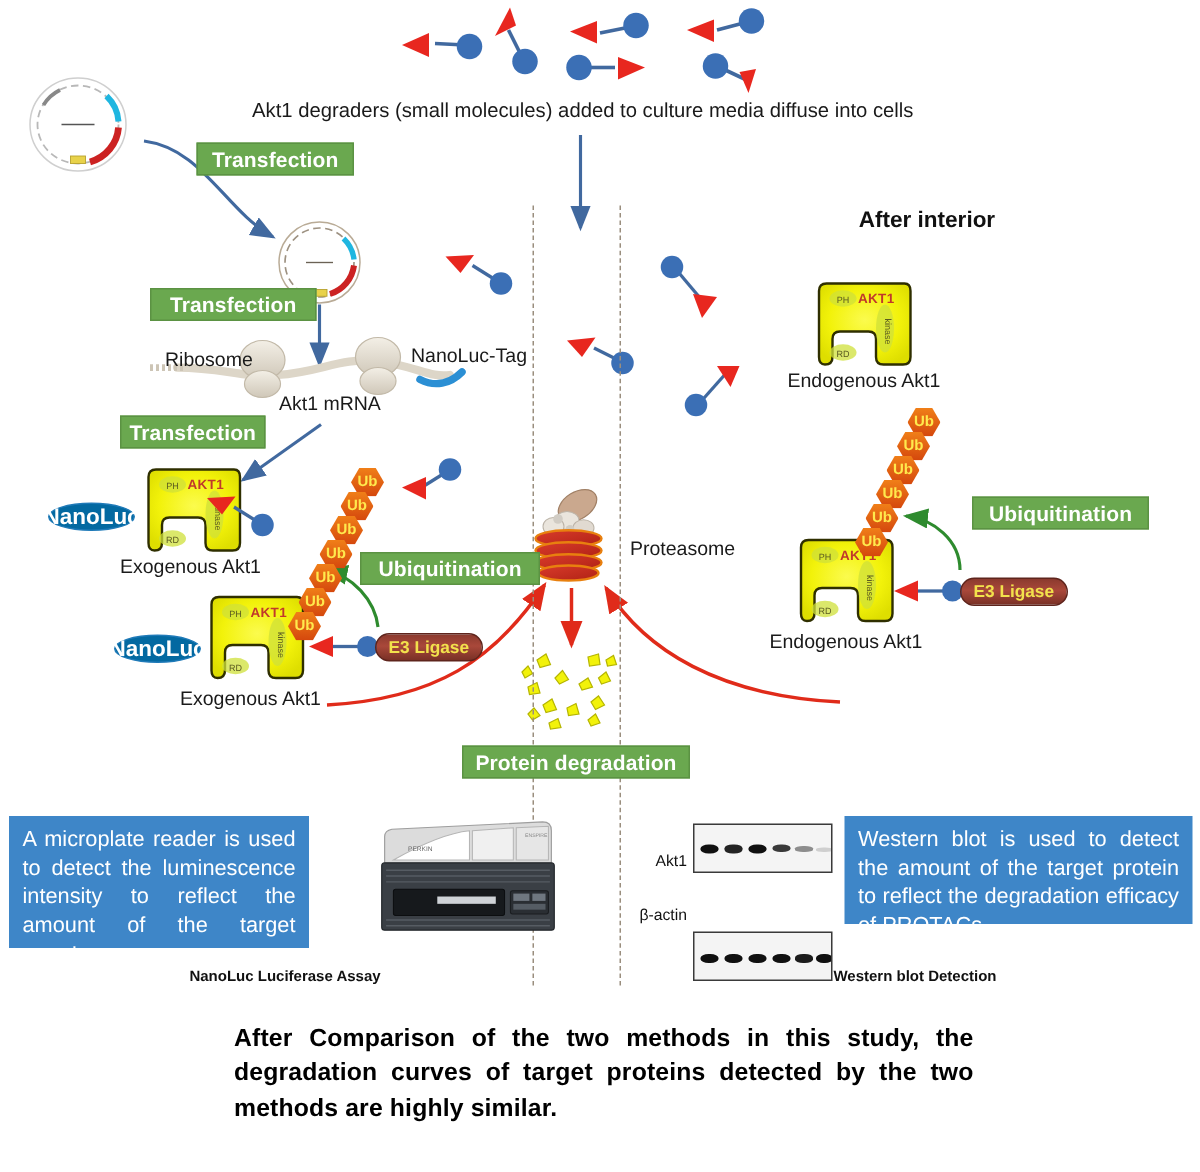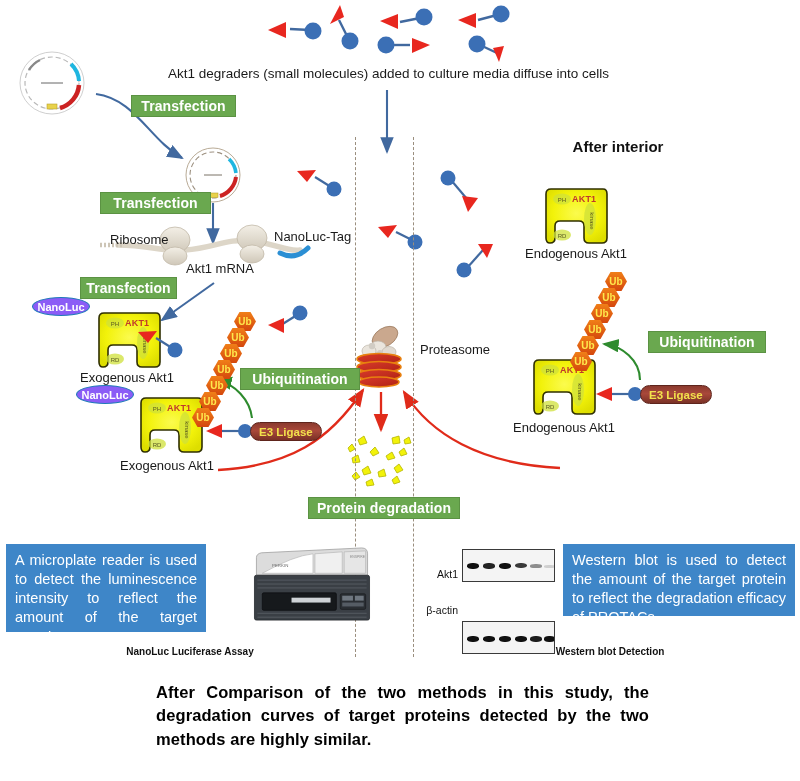--- a/index.html
+++ b/index.html
@@ -63,28 +63,28 @@
     border-left: 1.6px dashed #9a8e7e;
     width: 0;
   }
   .akt-name {
     position: absolute; font-size: 9px; font-weight: bold; color: #c0392b;
     letter-spacing: .2px;
   }
 
   
   .nanoluc {
-    background: #8b5cf6;
+    background: #0369a1;
     color: #ffffff;
     font-weight: bold;
-    font-size: 11px;
+    font-size: 15px;
     border-radius: 50%/50%;
     border: 1px solid #1f7ab8;
     width: 58px; height: 19px;
-    display: flex; align-items: center; justify-content: center;
+    display: flex; align-items: center; justify-content: center; margin-top: 38px;
   }
 
   
   .e3 {
     height: 19px;
     border-radius: 10px;
     background: linear-gradient(to bottom, #8b3a2e, #a9483a 45%, #7a3126);
     border: 1px solid #5e241c;
     color: #f2e14c;
     font-weight: bold; font-size: 11.5px;
@@ -434,21 +434,21 @@
 
   <div class="abs" style="left:565px; top:272px; width:80px; height:96px;">
     <div class="ub abs" style="left:40px; top:0px;">Ub</div>
     <div class="ub abs" style="left:33px; top:16px;">Ub</div>
     <div class="ub abs" style="left:26px; top:32px;">Ub</div>
     <div class="ub abs" style="left:19px; top:48px;">Ub</div>
     <div class="ub abs" style="left:12px; top:64px;">Ub</div>
     <div class="ub abs" style="left:5px;  top:80px;">Ub</div>
   </div>
 
-  <div class="abs txt" style="left:420px; top:342px;">Proteasome</div>
+  <div class="abs txt" style="left:420px; top:358px;">Proteasome</div>
 
   <div class="abs blue-box j" style="left:6px; top:544px; width:200px; height:88px;">A microplate reader is used to detect the luminescence intensity to reflect the amount of the target protein.</div>
 
   <svg class="abs reader" width="122" height="80" viewBox="0 0 122 80" style="left:252px; top:546px;">
 
     <path d="M4,30 L4,12 Q4,8 9,7 L112,2 Q118,2 118,8 L118,30 Z" fill="#dcdcdc" stroke="#9e9e9e" stroke-width=".8"></path>
     <path d="M10,28 Q42,10 62,8 L62,28 Z" fill="#ffffff" stroke="#b5b5b5" stroke-width=".7"></path>
     <path d="M64,8 L92,6 L92,28 L64,28 Z" fill="#f0f0f0" stroke="#b5b5b5" stroke-width=".7"></path>
     <path d="M94,6 L116,5 L116,28 L94,28 Z" fill="#e6e6e6" stroke="#b5b5b5" stroke-width=".7"></path>
     <text x="20" y="22" font-size="4.5" fill="#6a6a6a" font-family="Liberation Sans">PERKIN</text>

